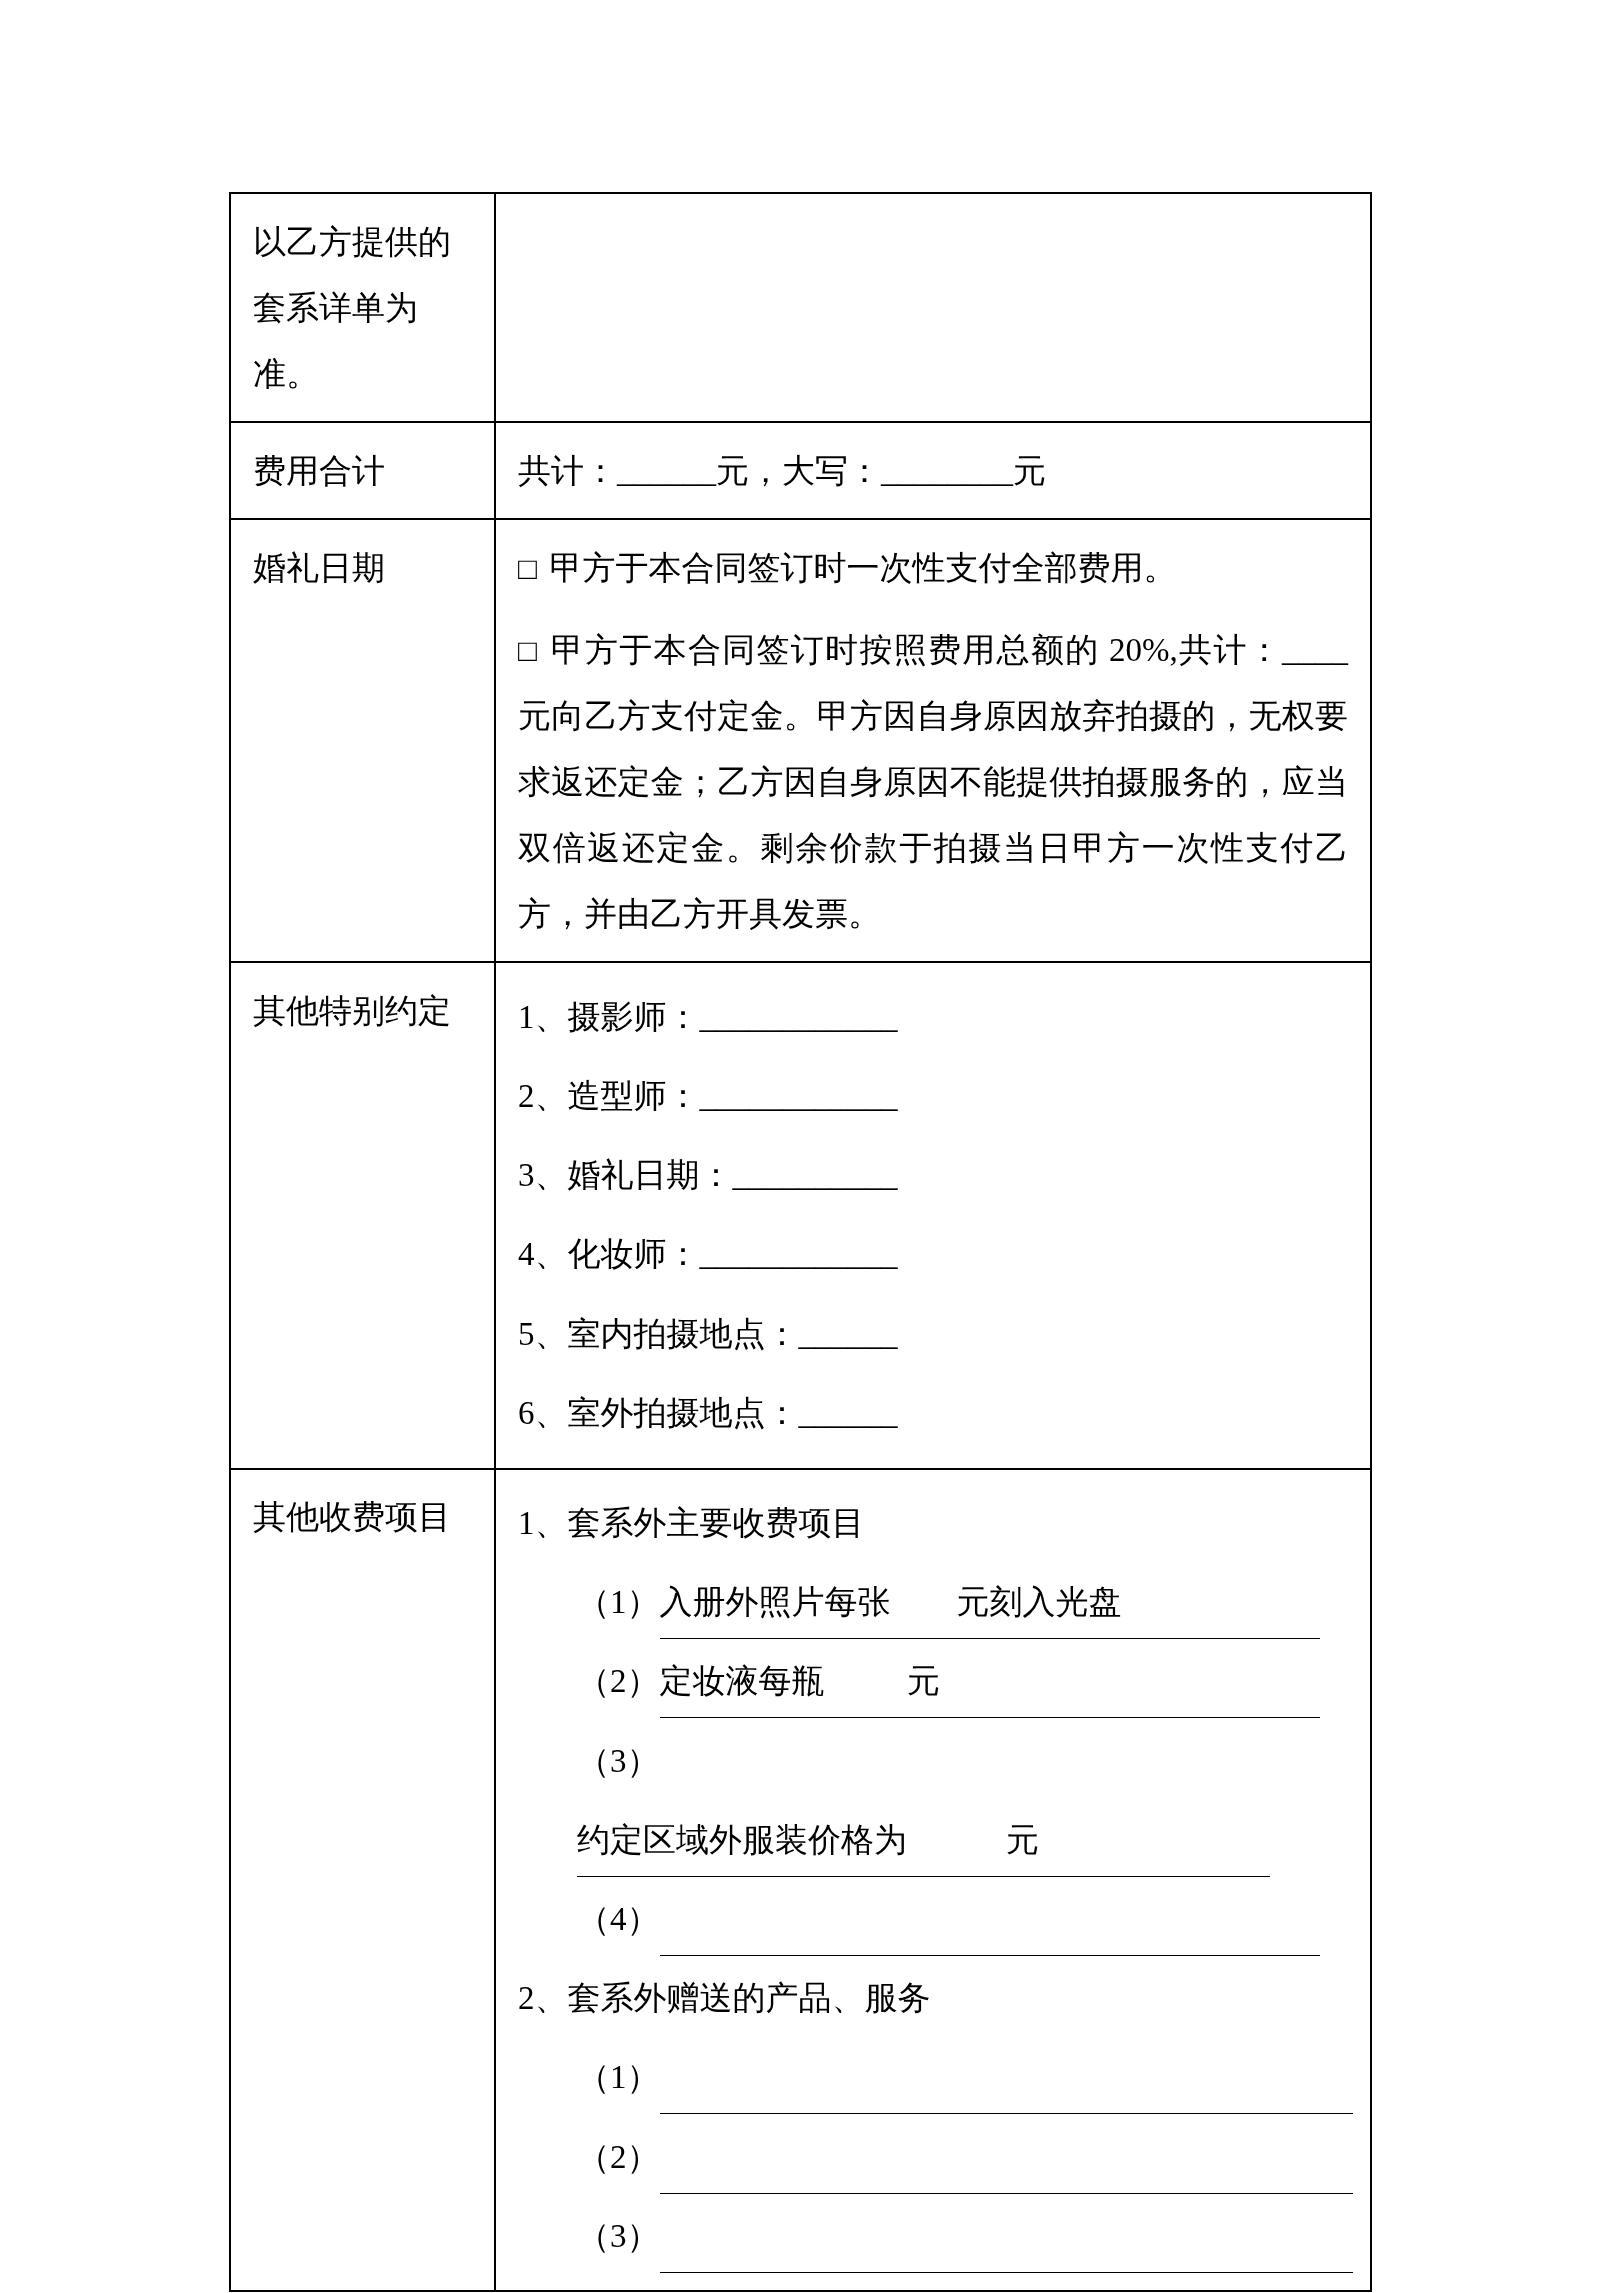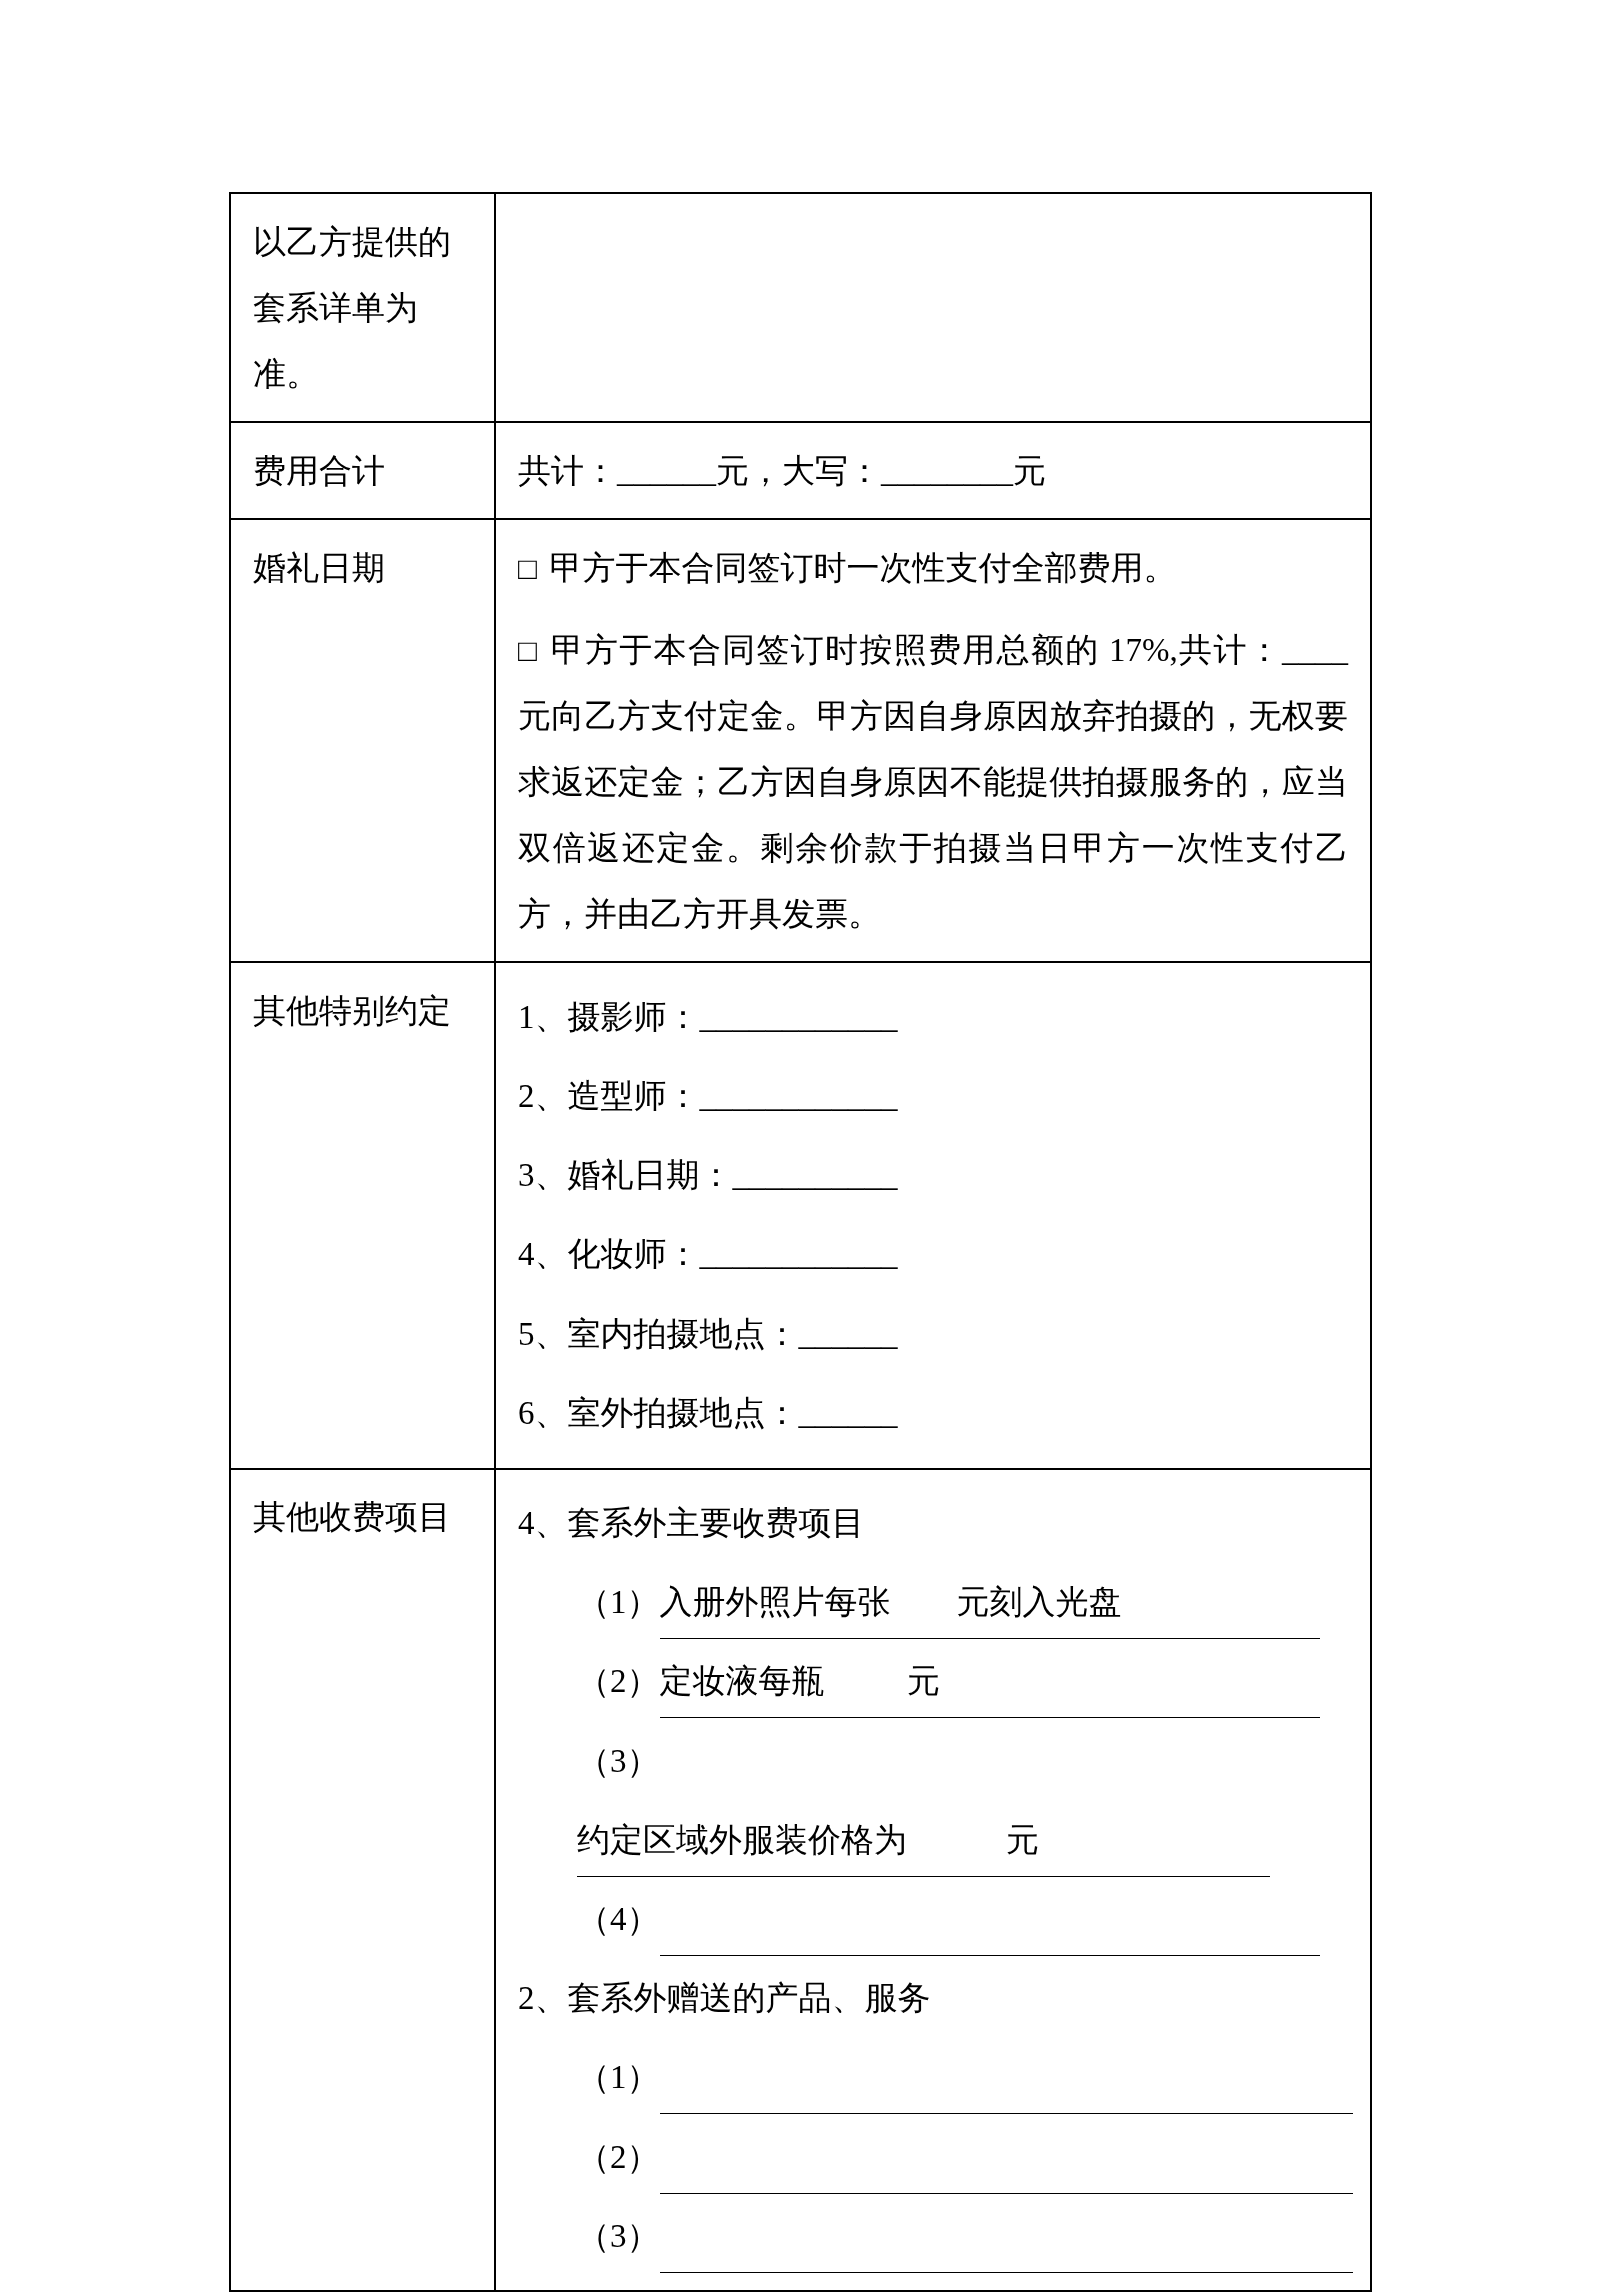--- a/index.html
+++ b/index.html
@@ -83,21 +83,21 @@
 
     <tr class="row-payment-method">
       <td class="label-cell">
         <span>婚礼日期</span>
       </td>
       <td class="content-cell">
         <p class="option">
           <span class="checkbox">□</span><span>甲方于本合同签订时一次性支付全部费用。</span>
         </p>
         <p class="option">
-          <span class="checkbox">□</span><span>甲方于本合同签订时按照费用总额的 17%,共计：____元向乙方支付定金。甲方因自身原因放弃拍摄的，无权要求返还定金；乙方因自身原因不能提供拍摄服务的，应当双倍返还定金。剩余价款于拍摄当日甲方一次性支付乙方，并由乙方开具发票。</span>
+          <span class="checkbox">□</span><span>甲方于本合同签订时按照费用总额的 20%,共计：____元向乙方支付定金。甲方因自身原因放弃拍摄的，无权要求返还定金；乙方因自身原因不能提供拍摄服务的，应当双倍返还定金。剩余价款于拍摄当日甲方一次性支付乙方，并由乙方开具发票。</span>
         </p>
       </td>
     </tr>
 
     <tr class="row-special-terms">
       <td class="label-cell">
         <span>其他特别约定</span>
       </td>
       <td class="content-cell">
         <p class="list-line">1、摄影师：____________</p>
@@ -108,21 +108,21 @@
         <p class="list-line">6、室外拍摄地点：______</p>
       </td>
     </tr>
 
     <tr class="row-extra-fees">
       <td class="label-cell">
         <span>其他收费项目</span>
       </td>
       <td class="content-cell">
 
-        <p class="list-line">4、套系外主要收费项目</p>
+        <p class="list-line">1、套系外主要收费项目</p>
         <p class="list-line indent">
           <span class="prefix">（1）</span><span class="u">入册外照片每张        元刻入光盘                        </span>
         </p>
         <p class="list-line indent">
           <span class="prefix">（2）</span><span class="u">定妆液每瓶          元                                              </span>
         </p>
         <p class="list-line indent">
           <span class="prefix">（3）</span><span class="u">约定区域外服装价格为            元                            </span>
         </p>
         <p class="list-line indent">

